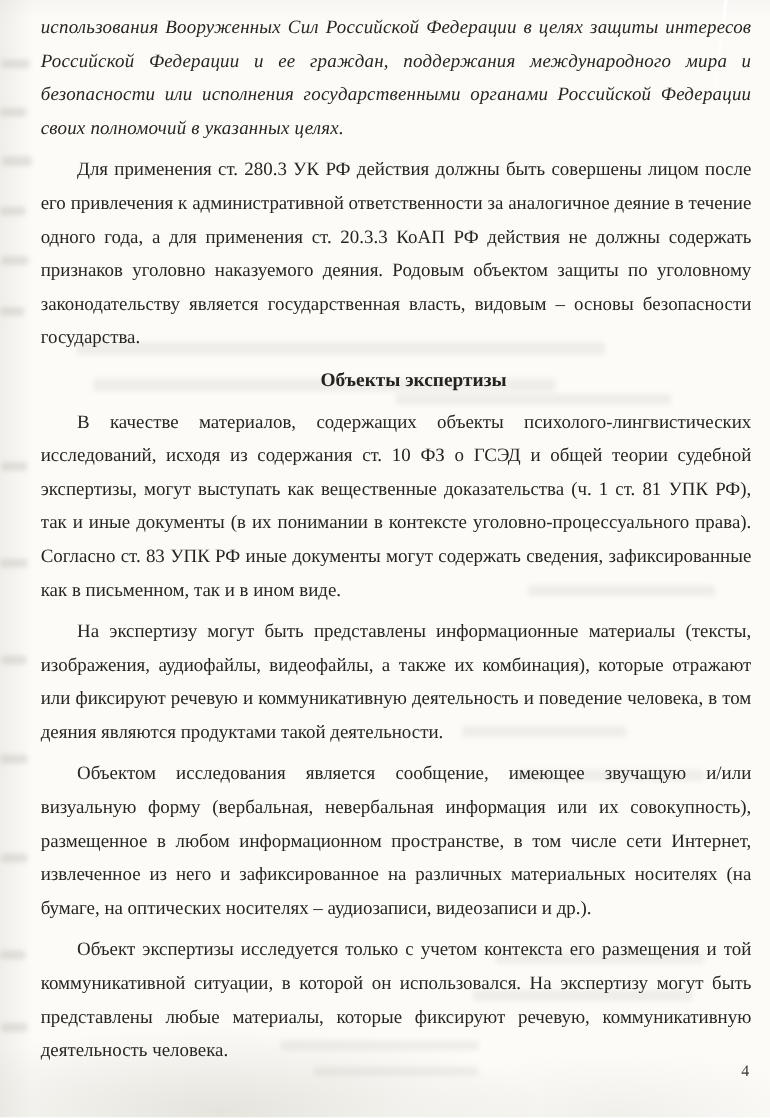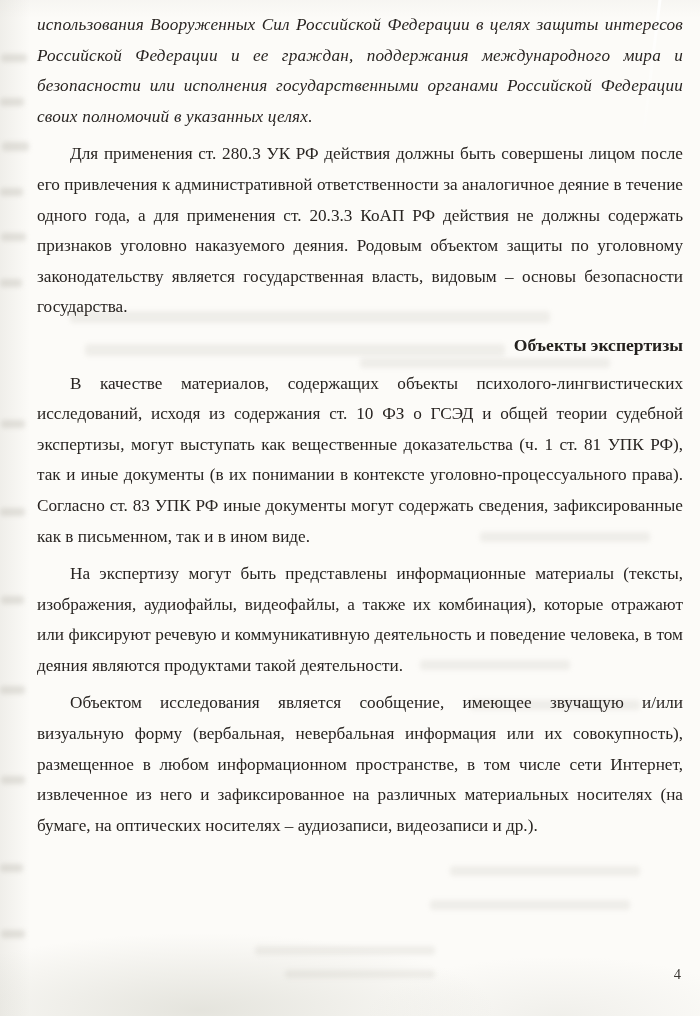--- a/index.html
+++ b/index.html
@@ -40,21 +40,21 @@
     letter-spacing: 0.2px;
   }
   p.body-par {
     text-indent: 33px;
   }
   h2.section-heading {
     margin: 3px 0 8px 32px;
     font-size: 17.6px;
     font-weight: bold;
     line-height: 30.6px;
-    text-align: right;
+    text-align: center;
     color: #24211e;
   }
   .page-number {
     position: absolute;
     right: 19px;
     top: 966px;
     font-size: 14.5px;
     color: #3b3733;
     font-family: "Liberation Serif", "DejaVu Serif", serif;
   }
@@ -112,16 +112,17 @@
   <div class="bleed mid" style="left:255px; top:946px; width:180px; height:9px;"></div>
   <div class="bleed mid" style="left:285px; top:970px; width:150px; height:8px;"></div>
 
   <main class="text-block">
     <p class="continuation">использования Вооруженных Сил Российской Федерации в целях защиты интересов Российской Федерации и ее граждан, поддержания международного мира и безопасности или исполнения государственными органами Российской Федерации своих полномочий в указанных целях.</p>
     <p class="body-par">Для применения ст. 280.3 УК РФ действия должны быть совершены лицом после его привлечения к административной ответственности за аналогичное деяние в течение одного года, а для применения ст. 20.3.3 КоАП РФ действия не должны содержать признаков уголовно наказуемого деяния. Родовым объектом защиты по уголовному законодательству является государственная власть, видовым – основы безопасности государства.</p>
     <h2 class="section-heading">Объекты экспертизы</h2>
     <p class="body-par">В качестве материалов, содержащих объекты психолого-лингвистических исследований, исходя из содержания ст. 10 ФЗ о ГСЭД и общей теории судебной экспертизы, могут выступать как вещественные доказательства (ч. 1 ст. 81 УПК РФ), так и иные документы (в их понимании в контексте уголовно-процессуального права). Согласно ст. 83 УПК РФ иные документы могут содержать сведения, зафиксированные как в письменном, так и в ином виде.</p>
     <p class="body-par">На экспертизу могут быть представлены информационные материалы (тексты, изображения, аудиофайлы, видеофайлы, а также их комбинация), которые отражают или фиксируют речевую и коммуникативную деятельность и поведение человека, в том деяния являются продуктами такой деятельности.</p>
     <p class="body-par">Объектом исследования является сообщение, имеющее звучащую и/или визуальную форму (вербальная, невербальная информация или их совокупность), размещенное в любом информационном пространстве, в том числе сети Интернет, извлеченное из него и зафиксированное на различных материальных носителях (на бумаге, на оптических носителях – аудиозаписи, видеозаписи и др.).</p>
+    <p class="body-par">Объект экспертизы исследуется только с учетом контекста его размещения и той коммуникативной ситуации, в которой он использовался. На экспертизу могут быть представлены любые материалы, которые фиксируют речевую, коммуникативную деятельность человека.</p>
   </main>
 
   <div class="page-number">4</div>
 </div>
 
 </body></html>

